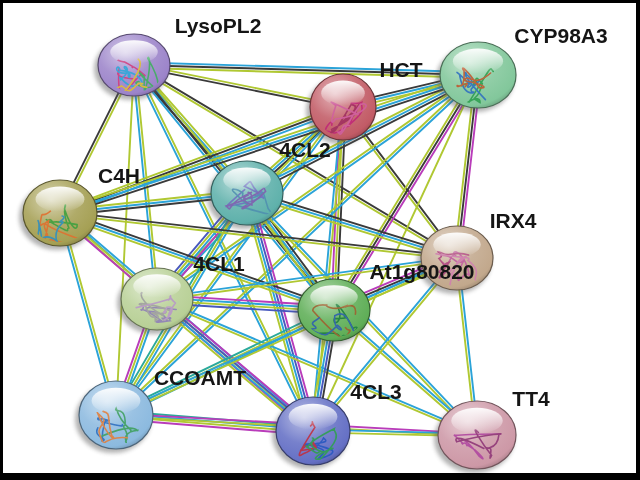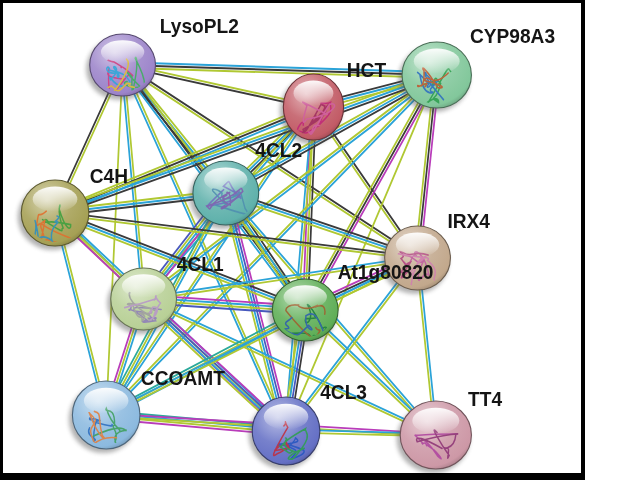--- a/index.html
+++ b/index.html
@@ -1,18 +1,18 @@
 <!DOCTYPE html>
 <html><head>
 <meta charset="utf-8">
 <style>
   html,body{margin:0;padding:0;background:#ffffff;}
   body{width:640px;height:480px;overflow:hidden;font-family:"Liberation Sans",sans-serif;}
   .frame{
-    position:relative;width:585px;height:480px;box-sizing:border-box;
+    position:relative;width:640px;height:480px;box-sizing:border-box;
     border-style:solid;border-color:#000;border-width:3px 4px 7px 3px;
     background:#fff;
   }
   svg{display:block;width:100%;height:100%;}
   text.node-label{
     font-family:"Liberation Sans",sans-serif;
     font-weight:bold;
     fill:#151515;
   }
 </style>

